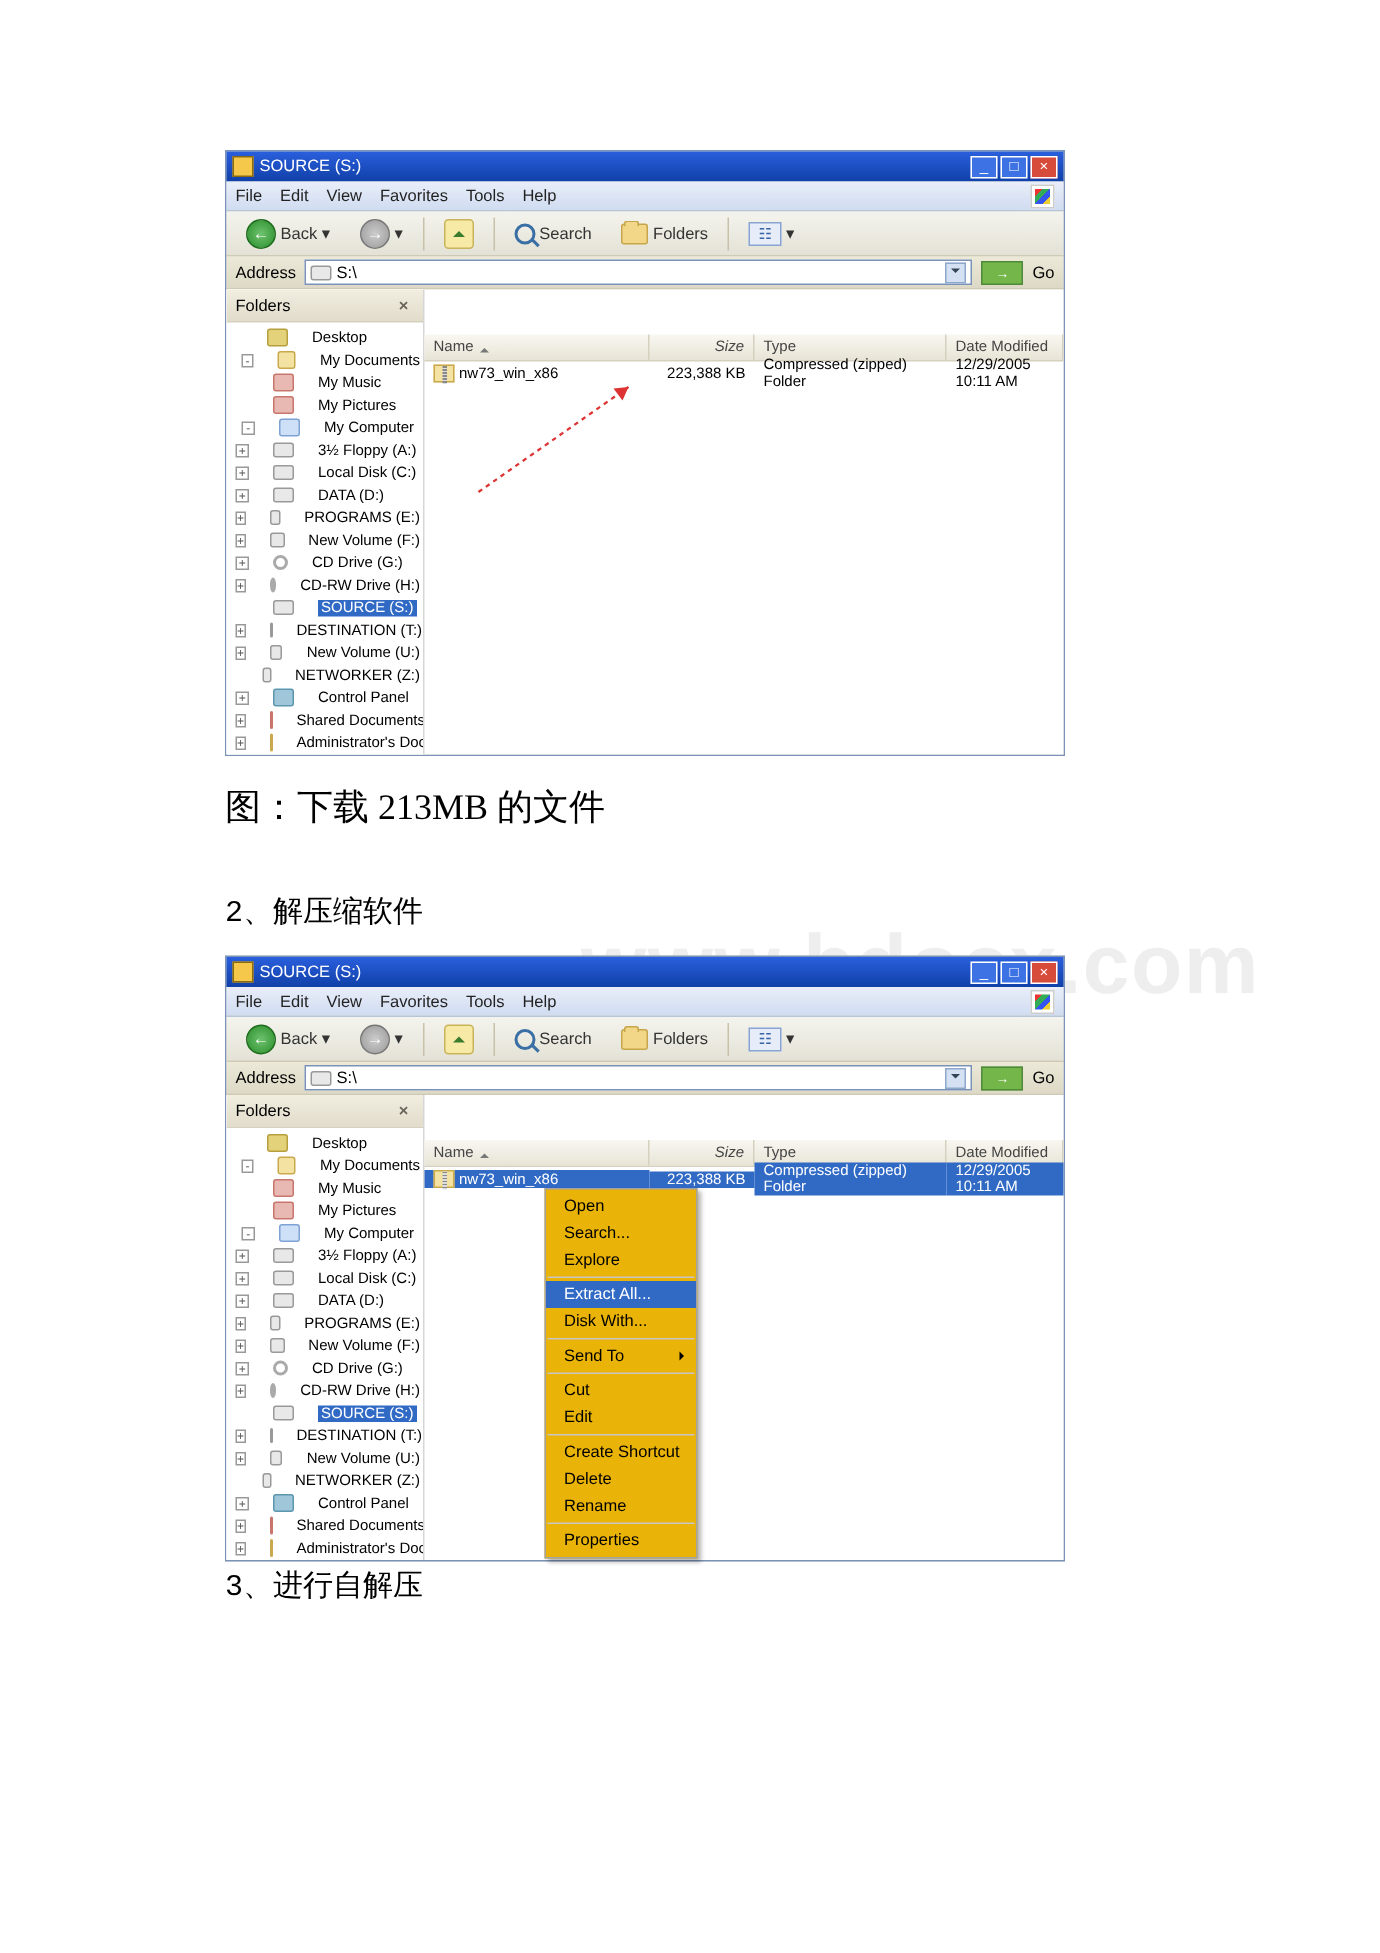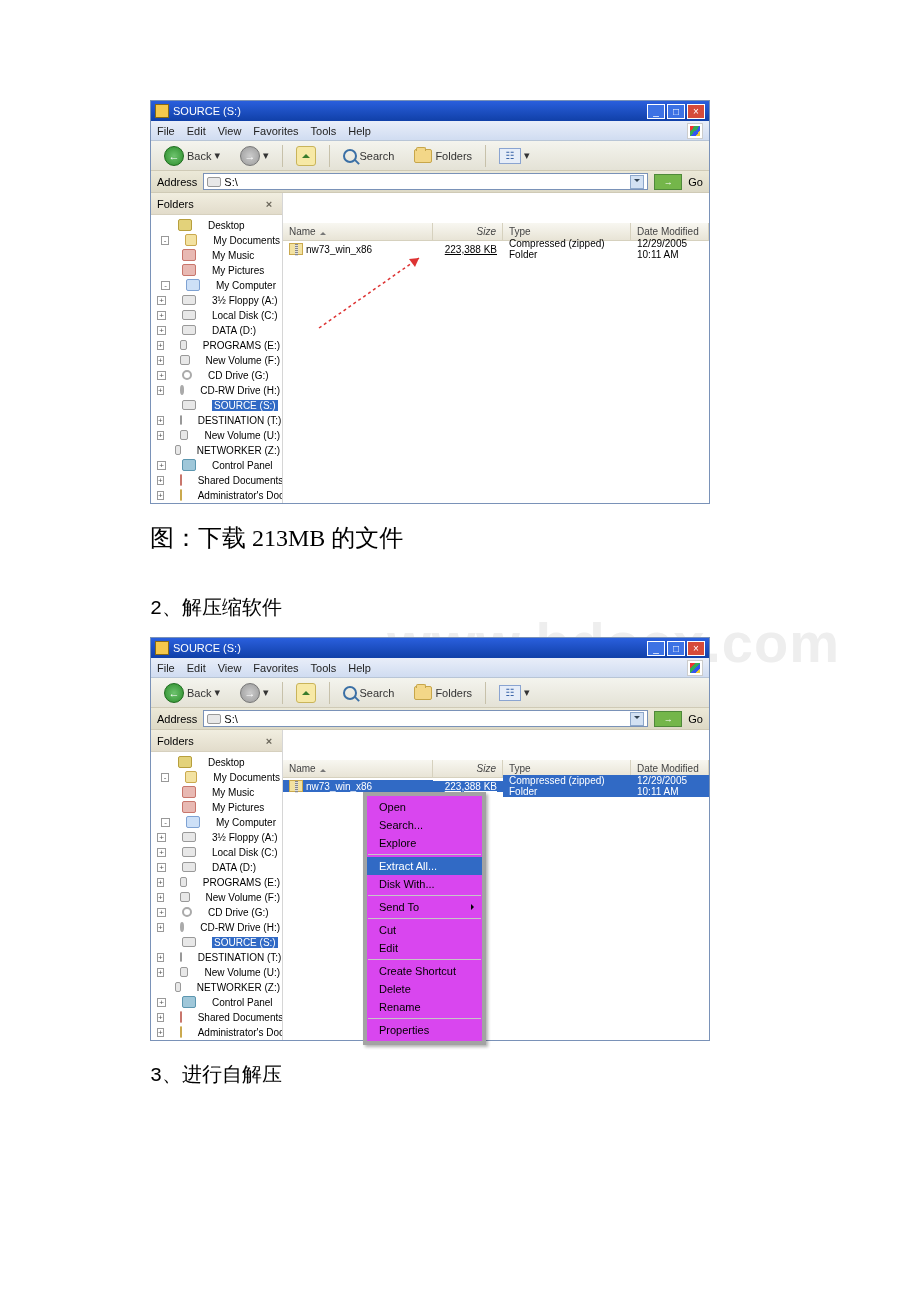--- a/index.html
+++ b/index.html
@@ -73,28 +73,28 @@
   .lbl{font-size:10px;color:#000;}
   .lbl.sel{background:#316ac5;color:#fff;padding:0 2px;}
   .ind0{margin-left:0;} .ind1{margin-left:8px;} .ind2{margin-left:4px;}
   .listpane{flex:1;position:relative;margin-top:30px;}
   .lp-head{height:18px;display:flex;background:linear-gradient(#f8f7f1,#e8e4d6);border-bottom:1px solid #d6d1be;font-size:10px;color:#444;}
   .lp-col{border-right:1px solid #d6d1be;padding:3px 6px;display:flex;align-items:center;}
   .lp-col.name{width:150px;} .lp-col.size{width:70px;justify-content:flex-end;font-style:italic;} .lp-col.type{width:128px;text-align:right;} .lp-col.date{flex:1;}
   .sorttri{width:0;height:0;border:3px solid transparent;border-bottom-color:#777;margin-left:4px;}
   .lp-row{height:16px;display:flex;font-size:10px;align-items:center;}
   .lp-row .cell{padding:0 6px;display:flex;align-items:center;gap:3px;}
-  .lp-row .c-name{width:150px;} .lp-row .c-size{width:70px;justify-content:flex-end;text-decoration:underline;} .lp-row .c-type{width:128px;} .lp-row .c-date{flex:1;}
+  .lp-row .c-name{width:150px;} .lp-row .c-size{width:70px;justify-content:flex-end;} .lp-row .c-type{width:128px;} .lp-row .c-date{flex:1;}
   .zipic{width:14px;height:12px;background:#f3e2a1;border:1px solid #caa94e;position:relative;}
   .zipic::after{content:"";position:absolute;left:5px;top:0;width:3px;height:12px;background:repeating-linear-gradient(#888 0 1px,#ddd 1px 2px);}
   .hilite .cell{background:#316ac5;color:#fff;}
   .arrow{position:absolute;pointer-events:none;}
   .arrow svg{overflow:visible;}
   .ctxmenu{
-    position:absolute; width:123px; background:#d946ef; border:4px solid #a3a3a3;
+    position:absolute; width:102px; background:#eab308; border:1px solid #a3a3a3;
     box-shadow:2px 2px 3px rgba(0,0,0,.3); font-size:11px; padding:2px 0;
   }
   .ctxitem{padding:3px 12px;white-space:nowrap;}
   .ctxitem.hl{background:#316ac5;color:#fff;}
   .ctxitem.arrow-r{position:relative;}
   .ctxitem.arrow-r::after{content:"";position:absolute;right:5px;top:6px;border:3px solid transparent;border-left-color:#000;}
   .ctxsep{height:1px;background:#c6c6c6;margin:2px 1px;}
 </style>
 </head>
 <body>
@@ -484,14 +484,14 @@
             <div class="ctxitem">Create Shortcut</div>
             <div class="ctxitem">Delete</div>
             <div class="ctxitem">Rename</div>
             <div class="ctxsep"></div>
             <div class="ctxitem">Properties</div>
           </div>
       </div>
     </div>
   </div>
 
-  <div class="sect" style="margin-top:20px;">3、进行自解压</div>
+  <div class="sect" style="margin-top:2px;">3、进行自解压</div>
 </div>
 
 </body></html>

